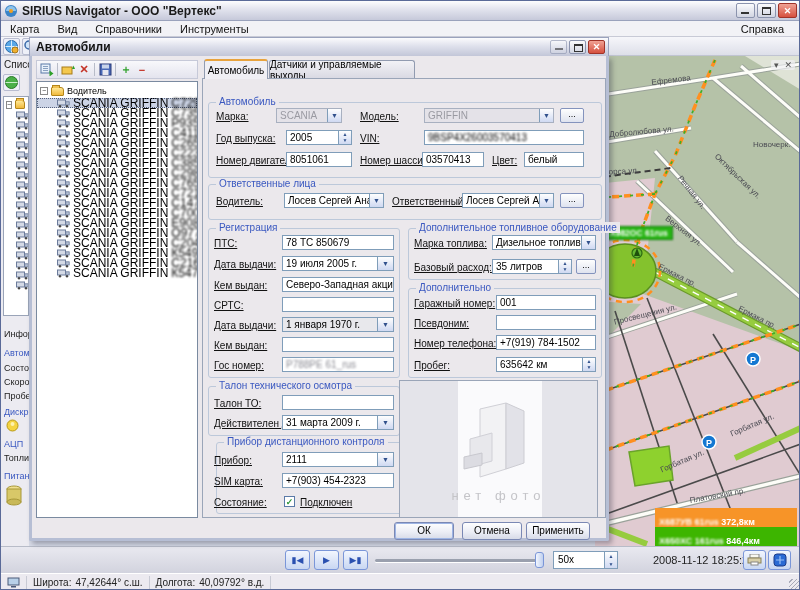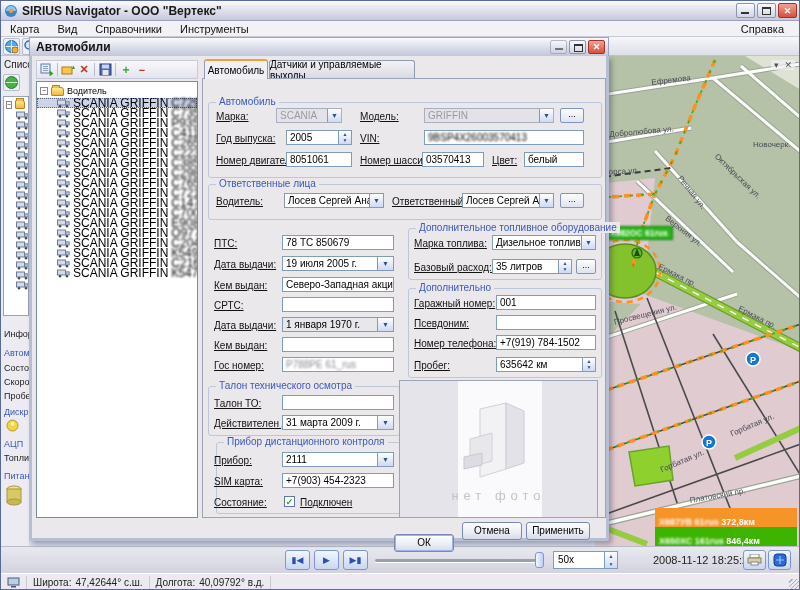--- a/index.html
+++ b/index.html
@@ -86,21 +86,21 @@
     padding:0 3px; white-space:nowrap; overflow:hidden; }
   .field.disabled { background:#e4e2e8; color:#9a9aa2; border-color:#a8b0c0; }
   .combo .arrow { position:absolute; right:0; top:0; width:14px; height:13px; border-left:1px solid #7f9db9;
     background:linear-gradient(180deg,#fefefe,#cfd9f2); color:#30508c; font-size:7px; display:flex; align-items:center; justify-content:center; }
   .spinner .arrows { position:absolute; right:0; top:0; width:13px; height:13px; border-left:1px solid #7f9db9;
     background:linear-gradient(180deg,#fefefe,#cfd9f2); color:#30508c; font-size:5px; line-height:6px; text-align:center; }
   .dots-btn { position:absolute; height:15px; border:1px solid #8493bd; border-radius:2px;
     background:linear-gradient(180deg,#fefefe,#dfe3ef); font-size:9px; line-height:11px; text-align:center; }
   .xpbtn { position:absolute; height:18px; border:1px solid #7a88b4; border-radius:3px;
     background:linear-gradient(180deg,#fefefe 0%,#eceef6 55%,#d7dbe8 100%); font-size:10px; text-align:center; line-height:16px; }
-  .xpbtn.default { box-shadow:0 0 0 1px #9db4e4 inset;margin-top:12px; }
+  .xpbtn.default { box-shadow:0 0 0 1px #9db4e4 inset; }
   .checkbox { position:absolute; width:11px; height:11px; background:#fff; border:1px solid #5a7aa8; font-size:9px; line-height:10px;
     text-align:center; color:#2b9438; font-weight:bold; }
 
   .photo { position:absolute; left:367px; top:324px; width:199px; height:138px; background:#e4e4ea; border:1px solid #9aa5b8; overflow:hidden; }
   .photo .band { position:absolute; left:58px; top:0; width:84px; height:138px; background:#fafafc; }
   .photo .nophoto { position:absolute; left:0; right:0; bottom:14px; text-align:center; color:#c4c4c8; font-size:13px; letter-spacing:5px; }
 
   
   .playbar { position:absolute; left:0; top:545px; width:800px; height:27px; background:linear-gradient(180deg,#e9e9f0,#d2d3de);
     border-top:1px solid #b8bcc8; z-index:6; }
@@ -745,20 +745,23 @@
     <span class="lbl" style="left:184px;top:140px">Водитель:</span>
     <div class="field combo" style="left:252px;top:137px;width:100px">
       <span>Лосев Сергей Анатоль</span><span class="arrow">▼</span>
     </div>
     <span class="lbl" style="left:360px;top:140px">Ответственный:</span>
     <div class="field combo" style="left:430px;top:137px;width:92px">
       <span>Лосев Сергей Анатоль</span><span class="arrow">▼</span>
     </div>
     <div class="dots-btn" style="left:528px;top:137px;width:24px">...</div>
 
+    <div class="group" style="left:176px;top:172px;width:192px;height:150px">
+      <span class="gcap">Регистрация</span>
+    </div>
     <span class="lbl" style="left:182px;top:182px">ПТС:</span>
     <div class="field" style="left:250px;top:179px;width:112px">
       <span>78 ТС 850679</span>
     </div>
     <span class="lbl" style="left:182px;top:203px">Дата выдачи:</span>
     <div class="field combo" style="left:250px;top:200px;width:112px">
       <span>19  июля  2005 г.</span><span class="arrow" style="width:16px">▼</span>
     </div>
     <span class="lbl" style="left:182px;top:224px">Кем выдан:</span>
     <div class="field" style="left:250px;top:221px;width:112px">

